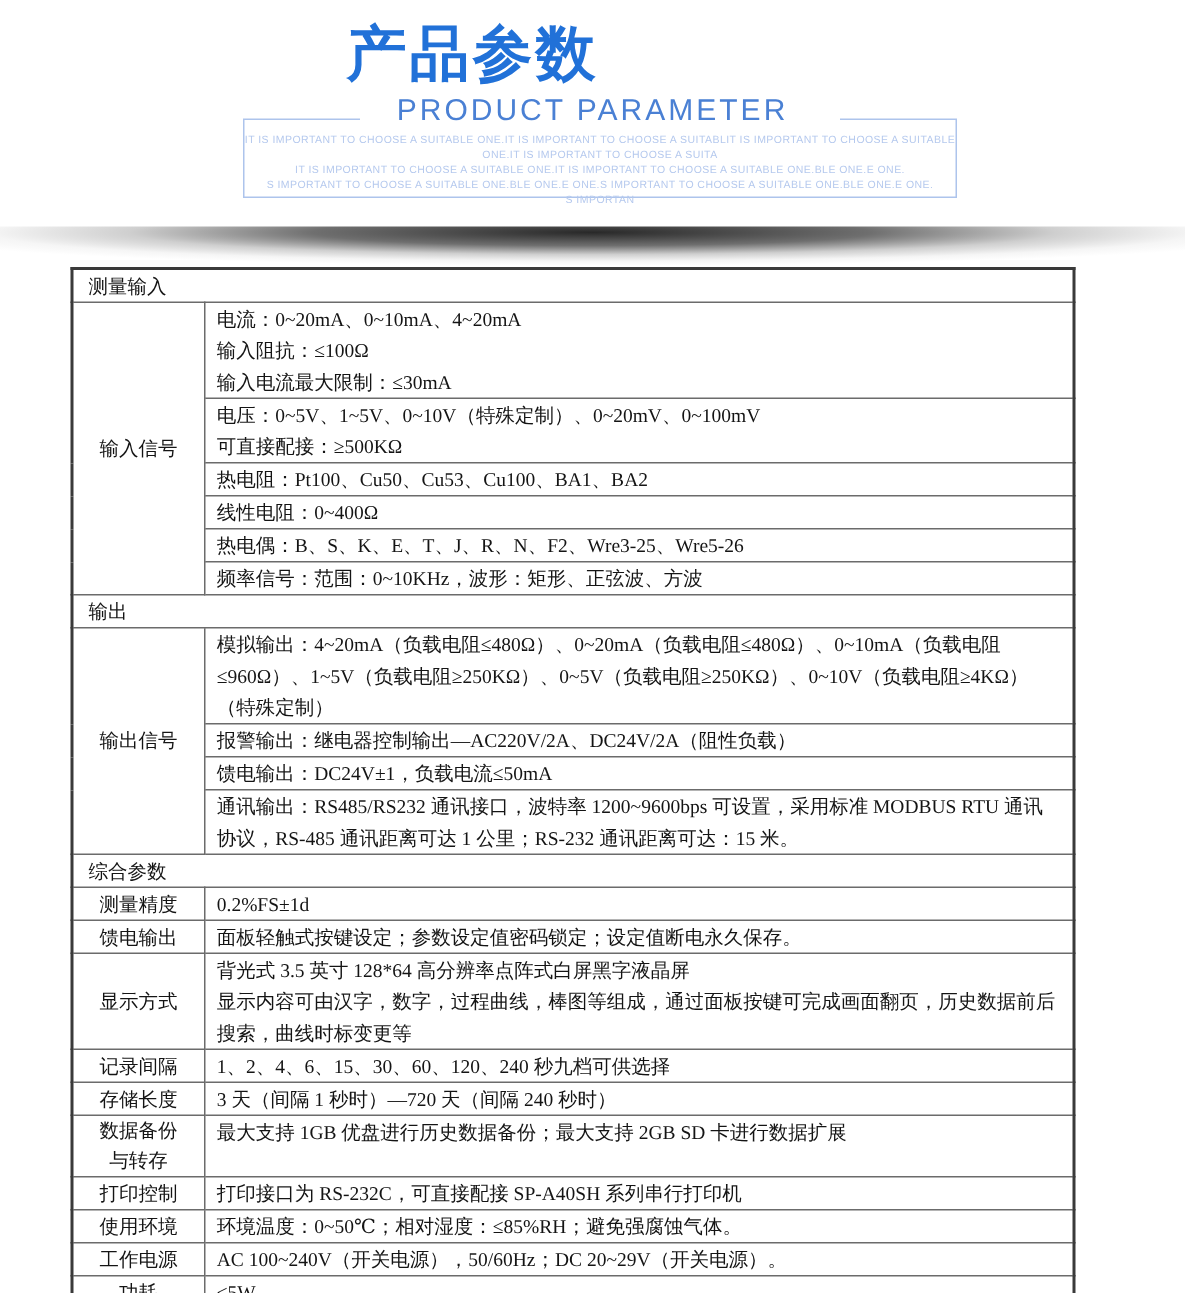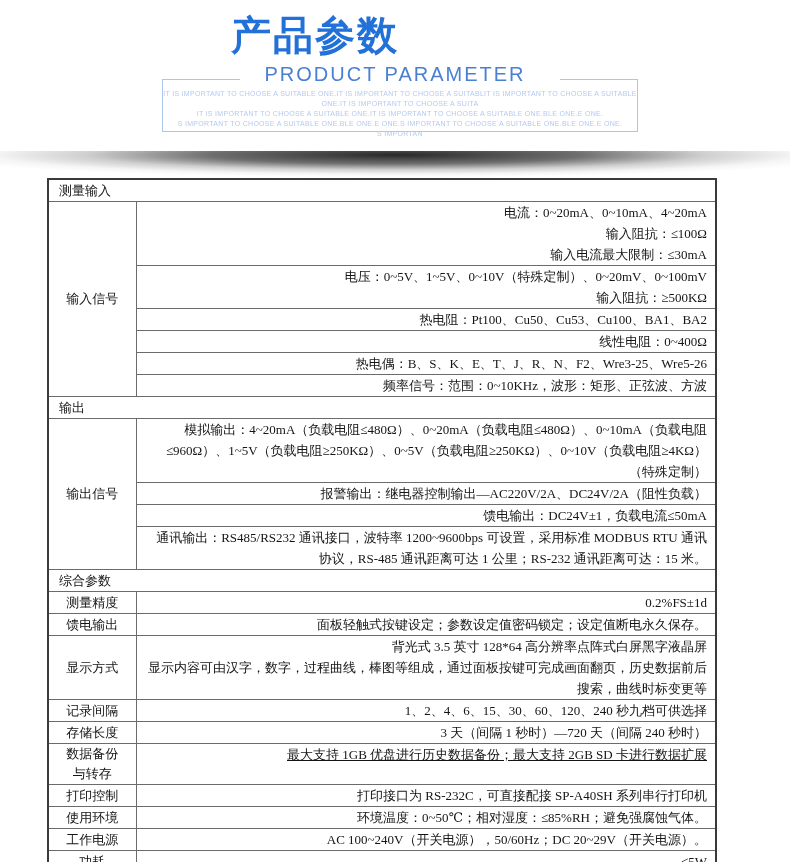--- a/index.html
+++ b/index.html
@@ -28,22 +28,22 @@
       rgba(22,22,22,0.92) 0%, rgba(50,50,50,0.7) 38%,
       rgba(105,105,105,0.32) 63%, rgba(160,160,160,0.1) 82%, transparent 96%); }
 
   
   .table-wrap { position:absolute; left:47px; top:178px; width:670px; }
   table.spec { width:670px; border-collapse:collapse; table-layout:fixed;
     border:2px solid #3a3a3a; font-size:13px; color:#141414; }
   table.spec td { border:1px solid #6b6b6b; vertical-align:middle; }
   td.section { padding:0 12px 0 10px; line-height:21px; text-align:left; }
   td.label { width:88px; text-align:center; line-height:20px; padding:0 10px; }
-  td.value { padding:0 8px; line-height:21px; text-align:right; }
-  td.value.top { vertical-align:top;text-decoration:underline; }
+  td.value { padding:0 8px; line-height:21px; text-align:left; }
+  td.value.top { vertical-align:top; }
   .vline { min-height:21px; }
 </style>
 </head>
 <body>
 
 <div class="page">
 
   <div class="main-title">产品参数</div>
   <div class="sub-title">PRODUCT PARAMETER</div>
 
@@ -76,21 +76,21 @@
             </td>
             <td class="value">
               <div class="vline">电流：0~20mA、0~10mA、4~20mA</div>
               <div class="vline">输入阻抗：≤100Ω</div>
               <div class="vline">输入电流最大限制：≤30mA</div>
             </td>
           </tr>
           <tr>
             <td class="value">
               <div class="vline">电压：0~5V、1~5V、0~10V（特殊定制）、0~20mV、0~100mV</div>
-              <div class="vline">输入阻抗：≥500KΩ</div>
+              <div class="vline">可直接配接：≥500KΩ</div>
             </td>
           </tr>
           <tr>
             <td class="value">
               <div class="vline">热电阻：Pt100、Cu50、Cu53、Cu100、BA1、BA2</div>
             </td>
           </tr>
           <tr>
             <td class="value">
               <div class="vline">线性电阻：0~400Ω</div>

